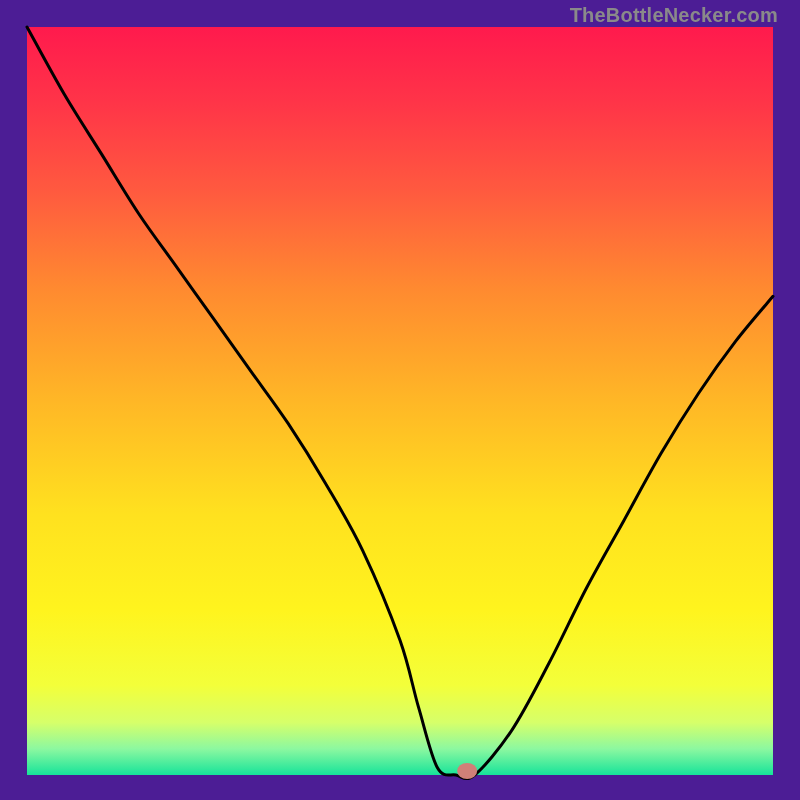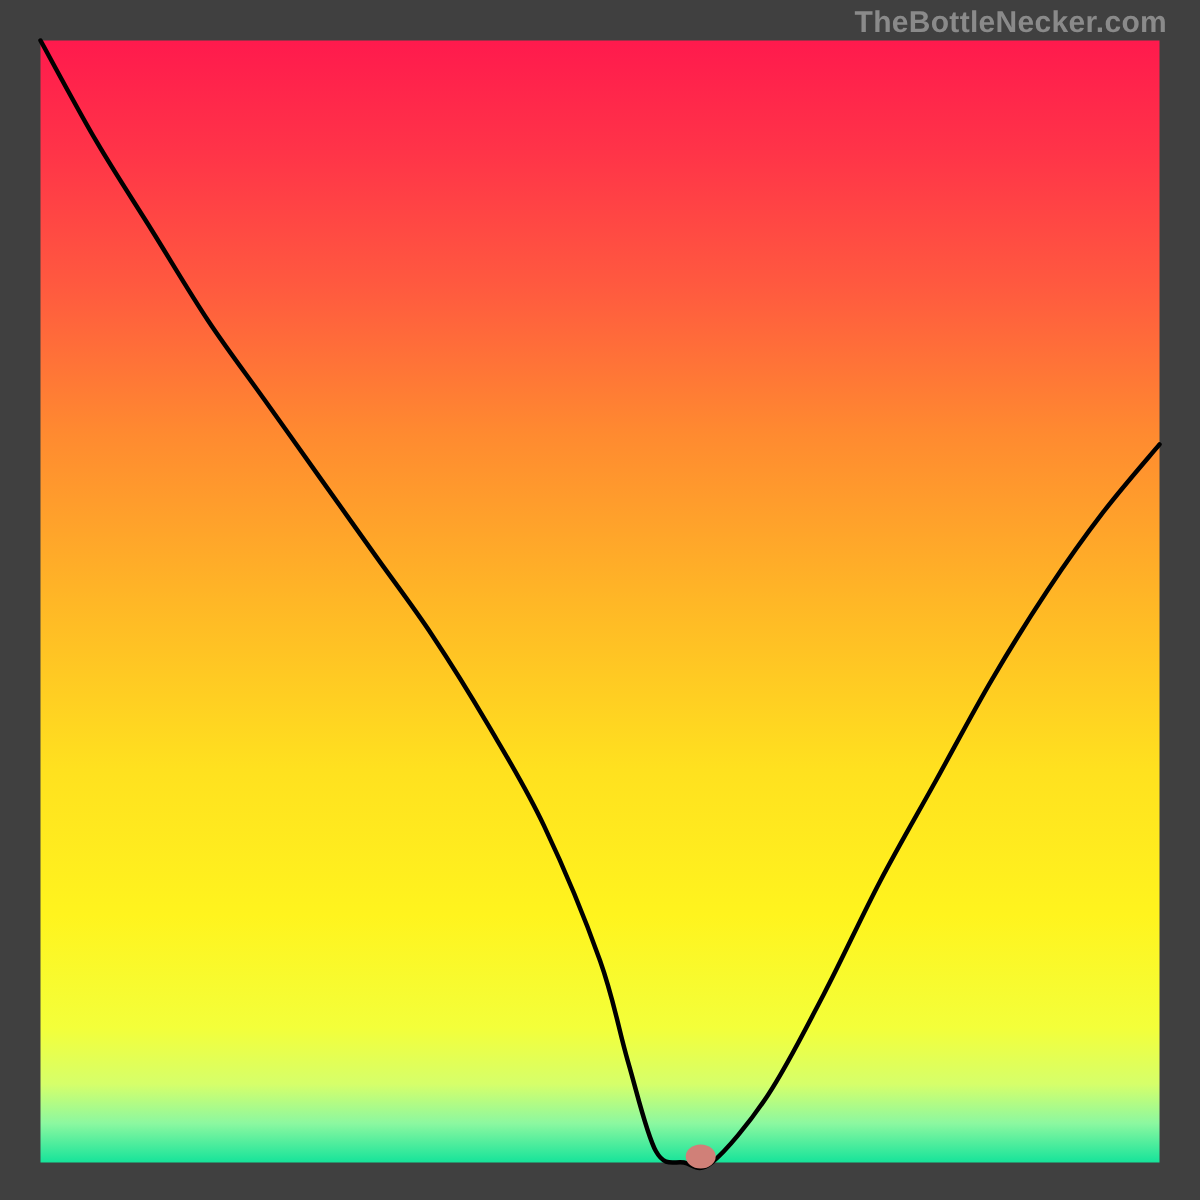--- a/index.html
+++ b/index.html
@@ -7,21 +7,21 @@
     padding: 0;
     width: 800px;
     height: 800px;
     background: #000;
     overflow: hidden;
   }
   .container {
     position: relative;
     width: 800px;
     height: 800px;
-    background: #404040;
+    background: #4c1d95;
   }
   .watermark {
     position: absolute;
     top: 4px;
     right: 22px;
     font-family: Arial, Helvetica, sans-serif;
     font-size: 20px;
     font-weight: 600;
     color: #8a8a8a;
     z-index: 10;

